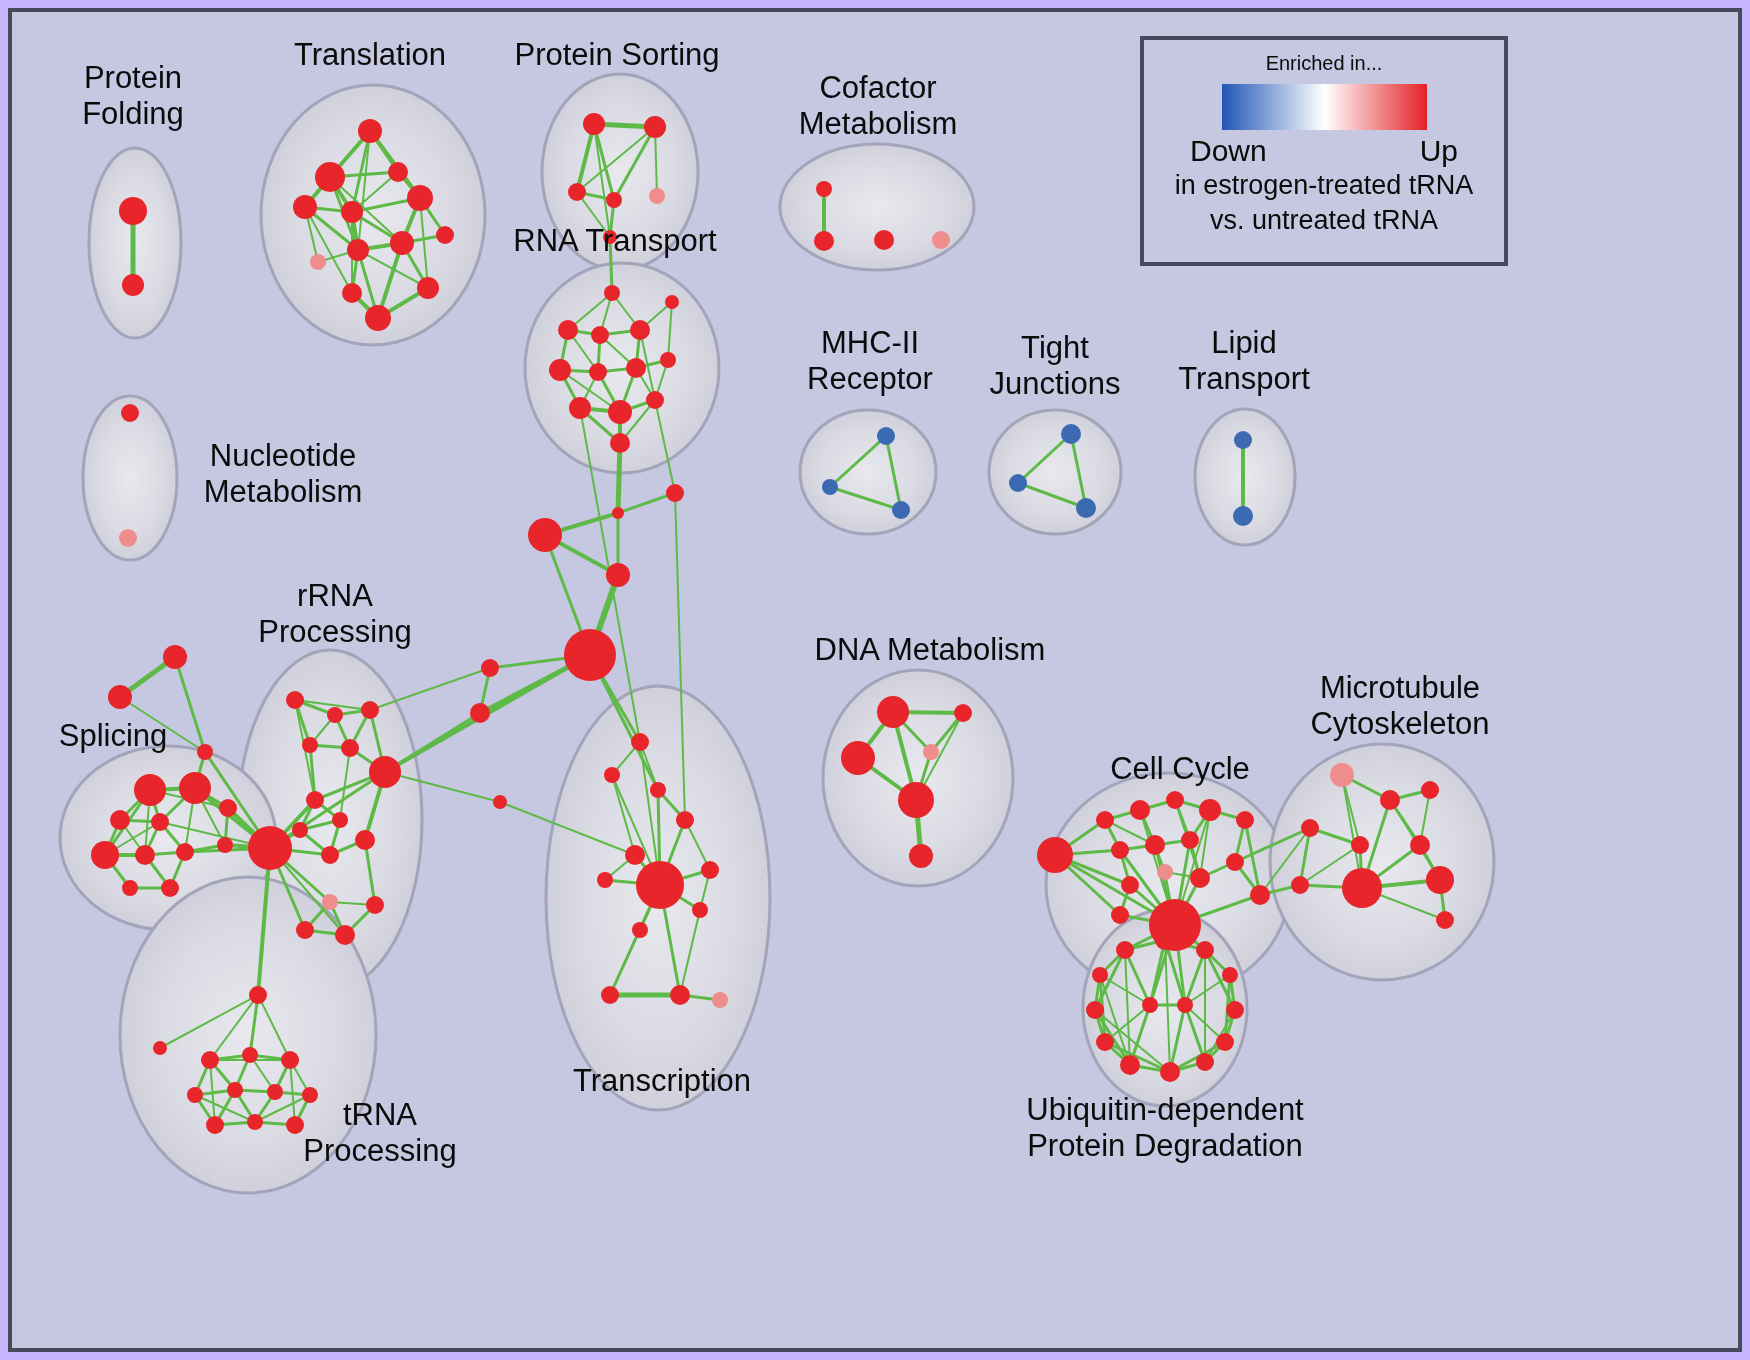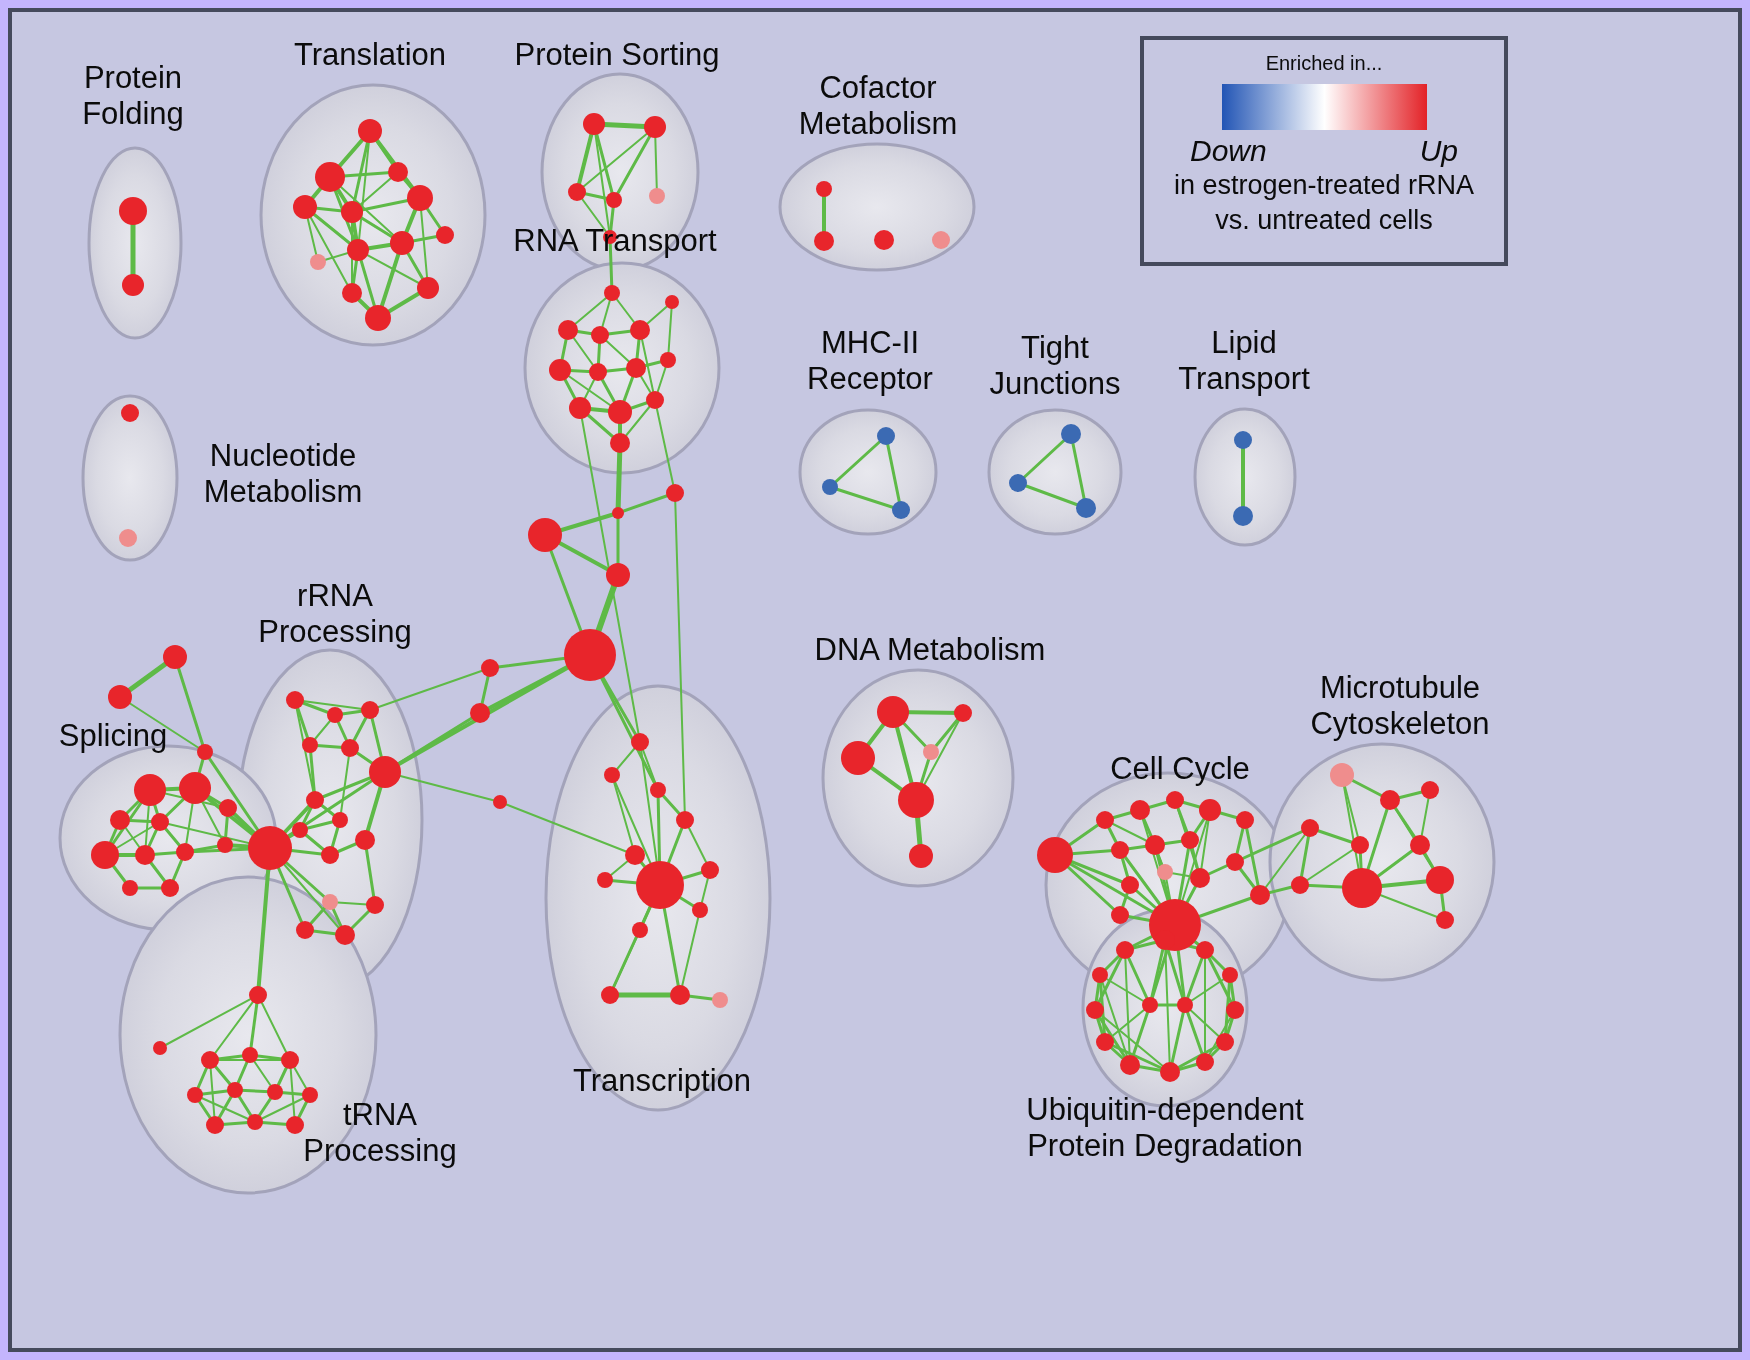--- a/index.html
+++ b/index.html
@@ -45,21 +45,20 @@
   .legend-bar {
     width: 205px; height: 46px;
     margin-top: 10px;
   }
   .legend-scale {
     width: 268px;
     display: flex;
     justify-content: space-between;
     font-size: 30px;
     margin-top: 4px;
-    font-style: italic;
   }
   .legend-caption { font-size: 27px; line-height: 1.3; }
 </style>
 </head>
 <body>
 
 <div class="figure">
   <div class="panel" style="background: rgb(198, 199, 225); border-color: rgb(69, 74, 92);"></div>
 
   <svg class="net" id="network-svg" viewBox="0 0 1750 1360">
@@ -610,16 +609,16 @@
       </g>
     </svg>
 
   <div class="legend" style="background: rgb(198, 199, 225); border-color: rgb(69, 74, 92);">
     <div class="legend-title">Enriched in...</div>
     <div class="legend-bar" id="legend-bar" style="background: linear-gradient(90deg, rgb(34, 85, 181) 0%, rgb(255, 255, 255) 50%, rgb(227, 34, 39) 100%);"></div>
     <div class="legend-scale">
       <span>Down</span>
       <span>Up</span>
     </div>
-    <div class="legend-caption">in estrogen-treated rRNA</div>
-    <div class="legend-caption">vs. untreated cells</div>
+    <div class="legend-caption">in estrogen-treated tRNA</div>
+    <div class="legend-caption">vs. untreated tRNA</div>
   </div>
 </div>
 
 </body></html>

